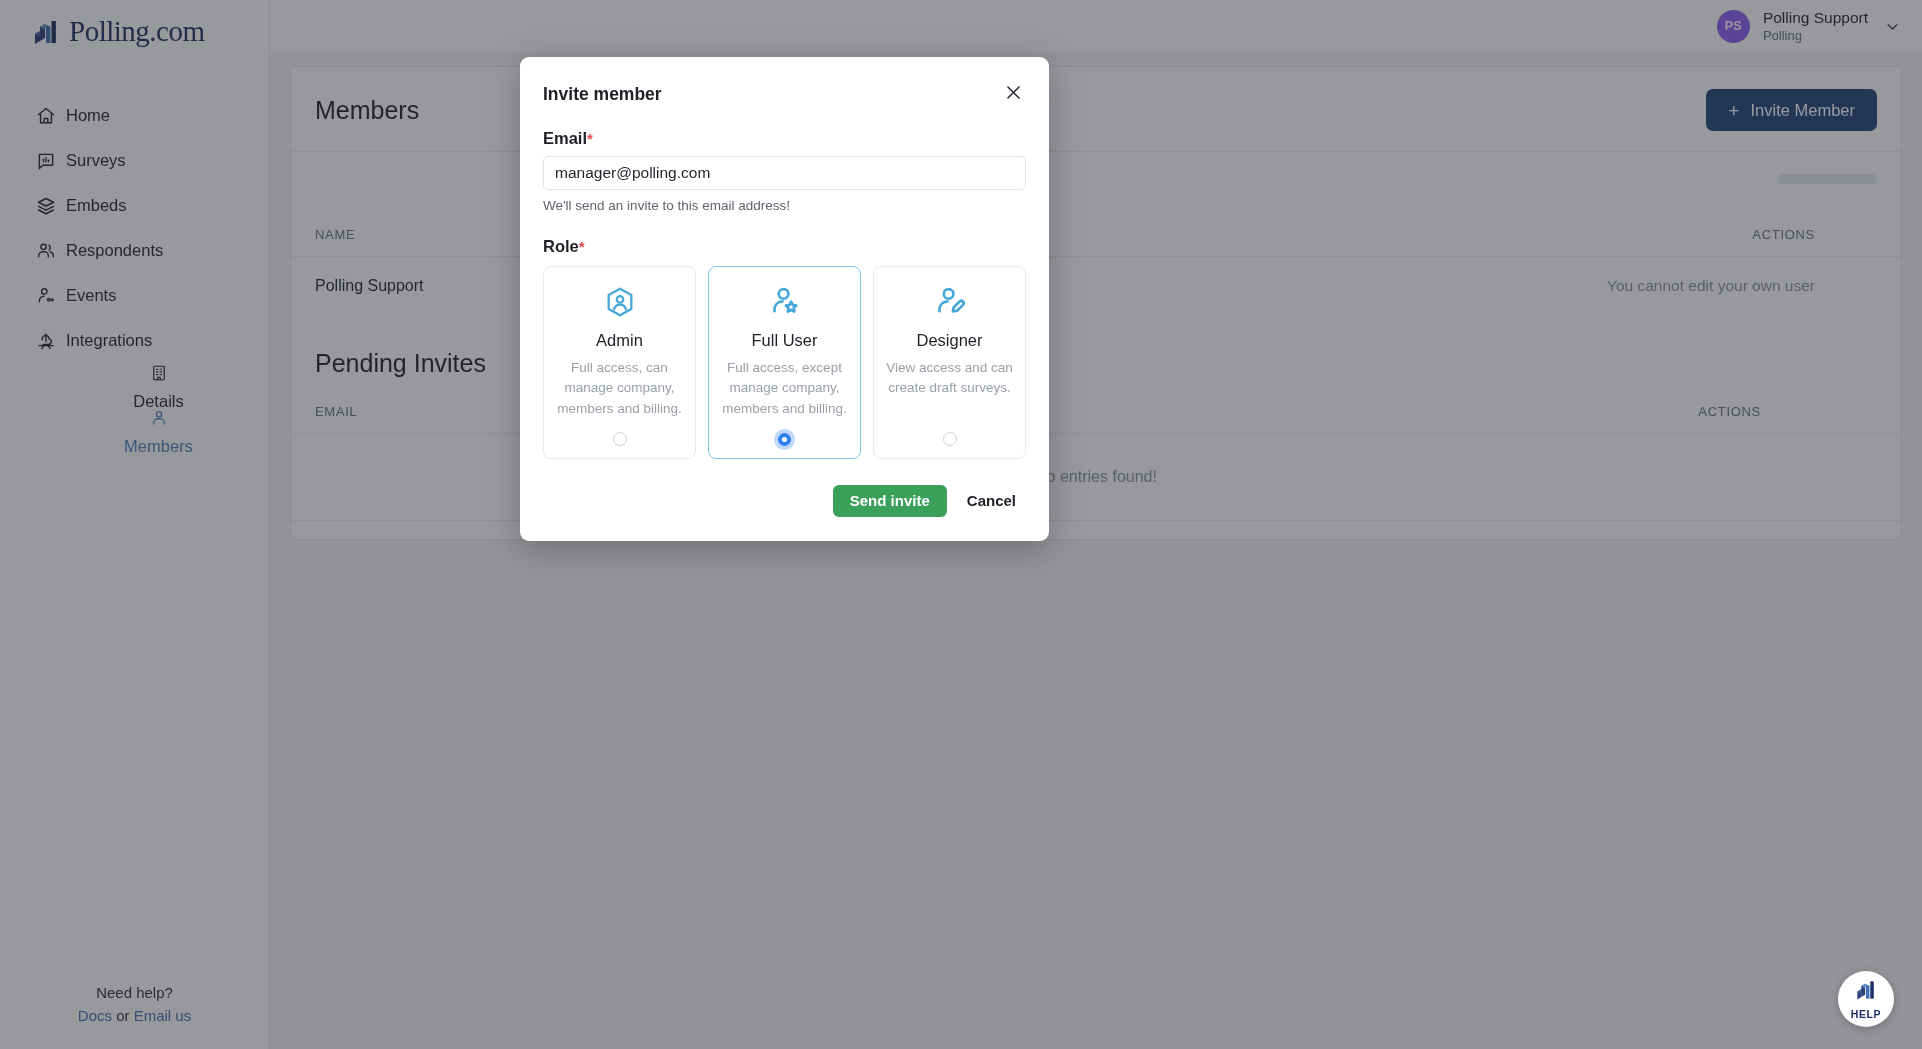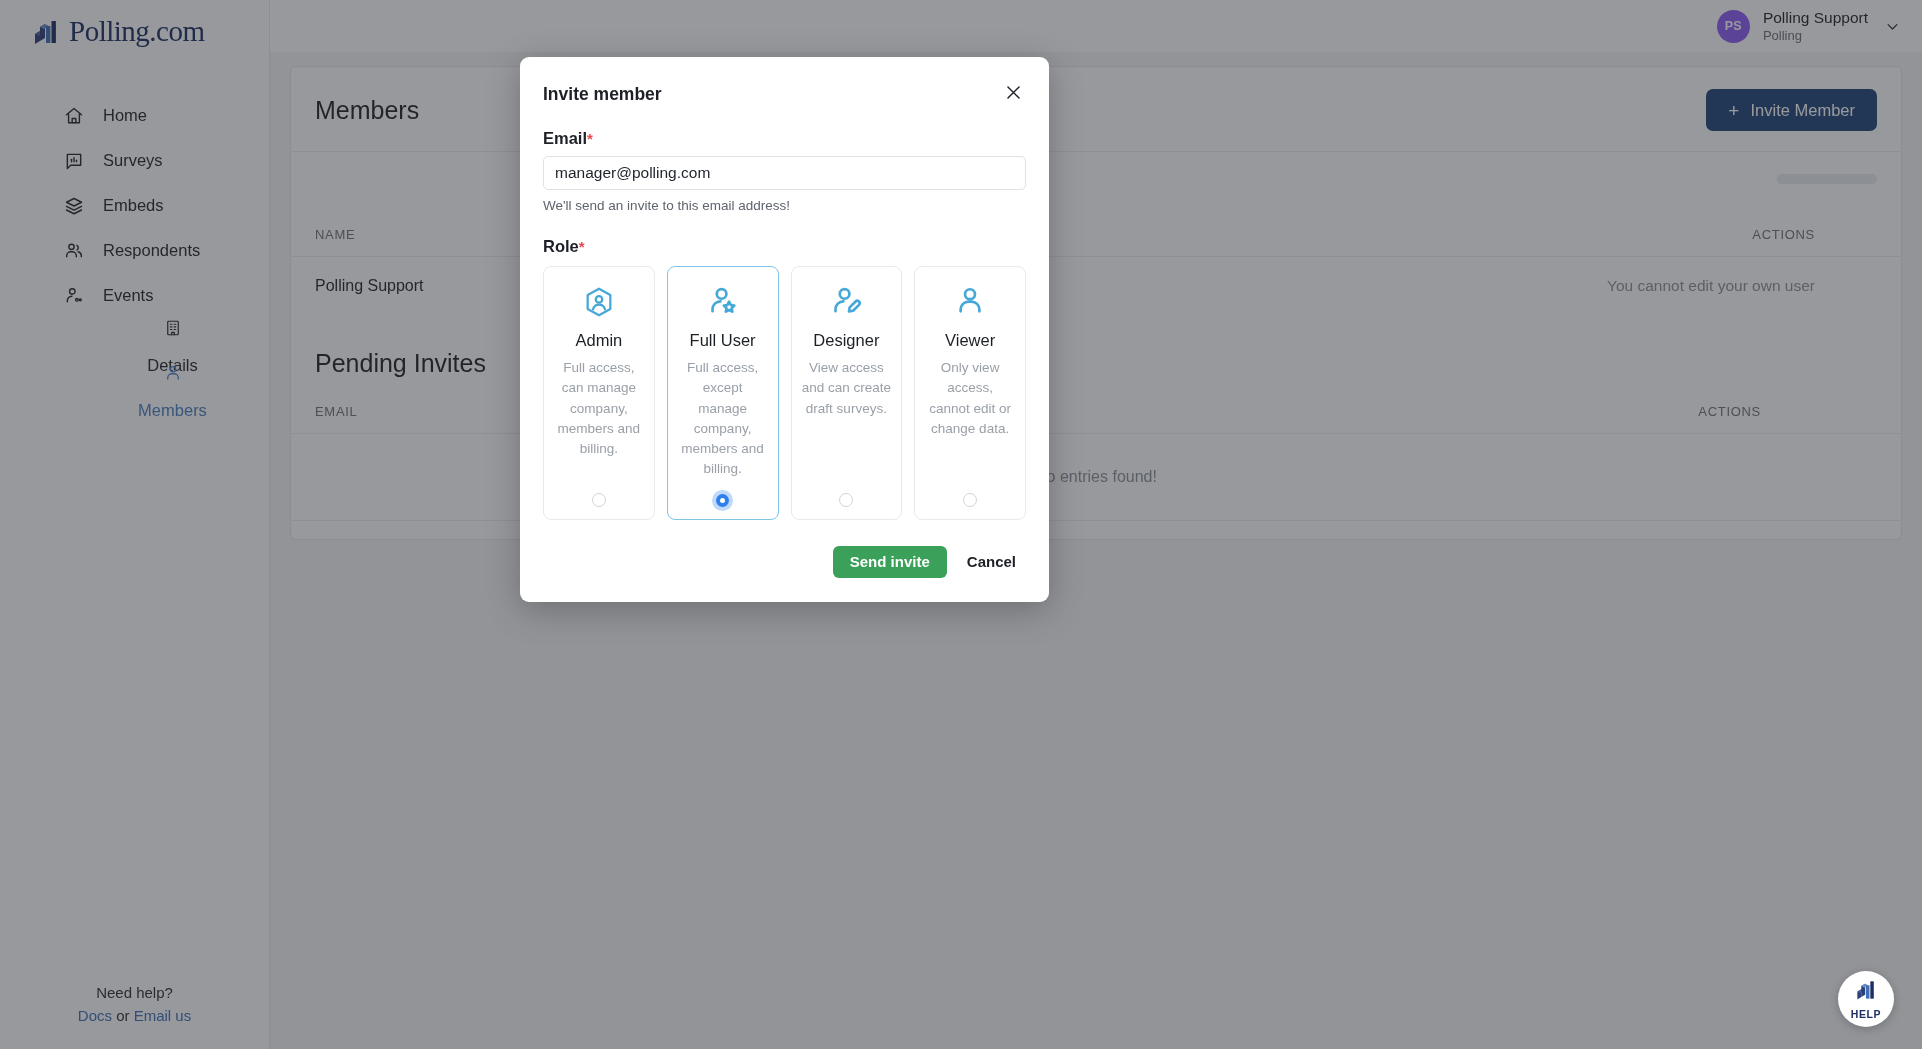--- a/index.html
+++ b/index.html
@@ -24,24 +24,23 @@
     padding-left: 32px; gap: 9px;
   }
   .logo-mark { width: 28px; height: 30px; flex: none; }
   .logo-text {
     font-size: 29px; font-weight: normal; color: #1c2e63;
     letter-spacing: -0.5px; font-family: "Liberation Serif", serif;
   }
   .nav { margin-top: 30px; }
   .nav-item {
     display: flex; align-items: center;
-    height: 45px; padding-left: 35px; gap: 19px;
+    height: 45px; padding-left: 35px; gap: 10px;
     color: #24262c; font-size: 16.5px; cursor: pointer;
     position: relative;
-    margin-left: 28px;
   }
   .nav-item .ico { width: 21px; height: 21px; flex: none; color: #24262c; display:flex; align-items:center; justify-content:center;}
   .nav-item.sub { padding-left: 48px; font-size: 16.5px; flex-direction: column; }
   .nav-item.sub .ico { width: 19px; height: 19px; }
   .nav-item.active { color: #4a7fc1; }
   .nav-item.active .ico { color: #4a7fc1; }
   .chev {
     position: absolute; right: 30px; width: 14px; height: 14px;
     color: #24262c;
   }
@@ -275,20 +274,32 @@
           <svg width="20" height="20" viewBox="0 0 24 24" fill="none" stroke="currentColor" stroke-width="1.7" stroke-linecap="round" stroke-linejoin="round">
               <circle cx="10" cy="6.5" r="3.3"></circle>
               <path d="M4 19v-1.4a5.4 5.4 0 0 1 5.4-5.4"></path>
               <circle cx="15.5" cy="16.5" r="1.6"></circle>
               <circle cx="19.6" cy="16.5" r="1.1"></circle>
             </svg>
         </span>
         <span>Events</span>
       </div>
 
+      <div class="nav-item">
+        <span class="ico">
+          <svg width="20" height="20" viewBox="0 0 24 24" fill="none" stroke="currentColor" stroke-width="1.7" stroke-linecap="round" stroke-linejoin="round">
+              <path d="M7.5 10.5a4.2 4.2 0 1 1 8.3-1 3.3 3.3 0 0 1-.6 6.5H8.2"></path>
+              <path d="M12 3.5v9"></path>
+              <path d="M3.5 17.5h17"></path>
+              <path d="M7 21l2.5-3.5"></path>
+              <path d="M17 21l-2.5-3.5"></path>
+            </svg>
+        </span>
+        <span>Integrations</span>
+      </div>
 
 
       <div class="nav-item sub">
         <span class="ico">
           <svg width="18" height="18" viewBox="0 0 24 24" fill="none" stroke="currentColor" stroke-width="1.6" stroke-linecap="round" stroke-linejoin="round">
               <rect x="5" y="3" width="14" height="18" rx="1"></rect>
               <path d="M8.5 7h2M13.5 7h2M8.5 10.5h2M13.5 10.5h2M8.5 14h2M13.5 14h2"></path>
               <path d="M10.3 21v-3.2h3.4V21"></path>
             </svg>
         </span>
@@ -435,31 +446,20 @@
             <circle cx="11" cy="6.3" r="3.4"></circle>
             <path d="M4.6 18.5v-1.4a5.6 5.6 0 0 1 5.6-5.6"></path>
             <path d="M18.8 11.6a1.7 1.7 0 0 1 2.4 2.4l-4.2 4.2-2.9.5.5-2.9z"></path>
           </svg>
         </span>
         <div class="role-name">Designer</div>
         <div class="role-desc">View access and can create draft surveys.</div>
         <div class="radio"></div>
       </div>
 
-      <div class="role-card">
-        <span class="role-icon">
-          <svg width="34" height="34" viewBox="0 0 24 24" fill="none" stroke="currentColor" stroke-width="1.9" stroke-linecap="round" stroke-linejoin="round">
-            <circle cx="12" cy="6.5" r="3.5"></circle>
-            <path d="M5.4 18.6v-1.3a5.6 5.6 0 0 1 5.6-5.6h2a5.6 5.6 0 0 1 5.6 5.6v1.3"></path>
-          </svg>
-        </span>
-        <div class="role-name">Viewer</div>
-        <div class="role-desc">Only view access, cannot edit or change data.</div>
-        <div class="radio"></div>
-      </div>
 
     </div>
 
     <div class="modal-foot">
       <button class="btn-send">Send invite</button>
       <button class="btn-cancel">Cancel</button>
     </div>
   </div>
 
   <div class="help-fab">

